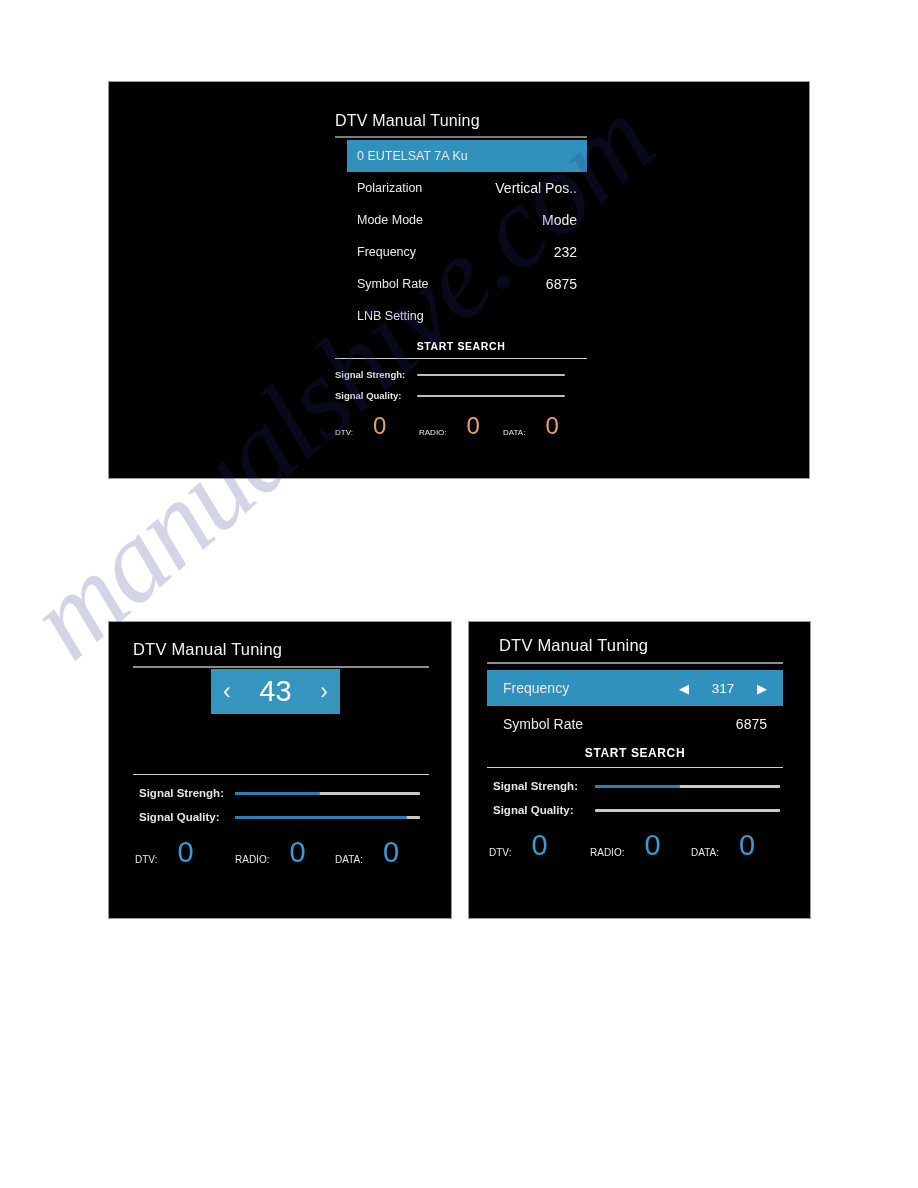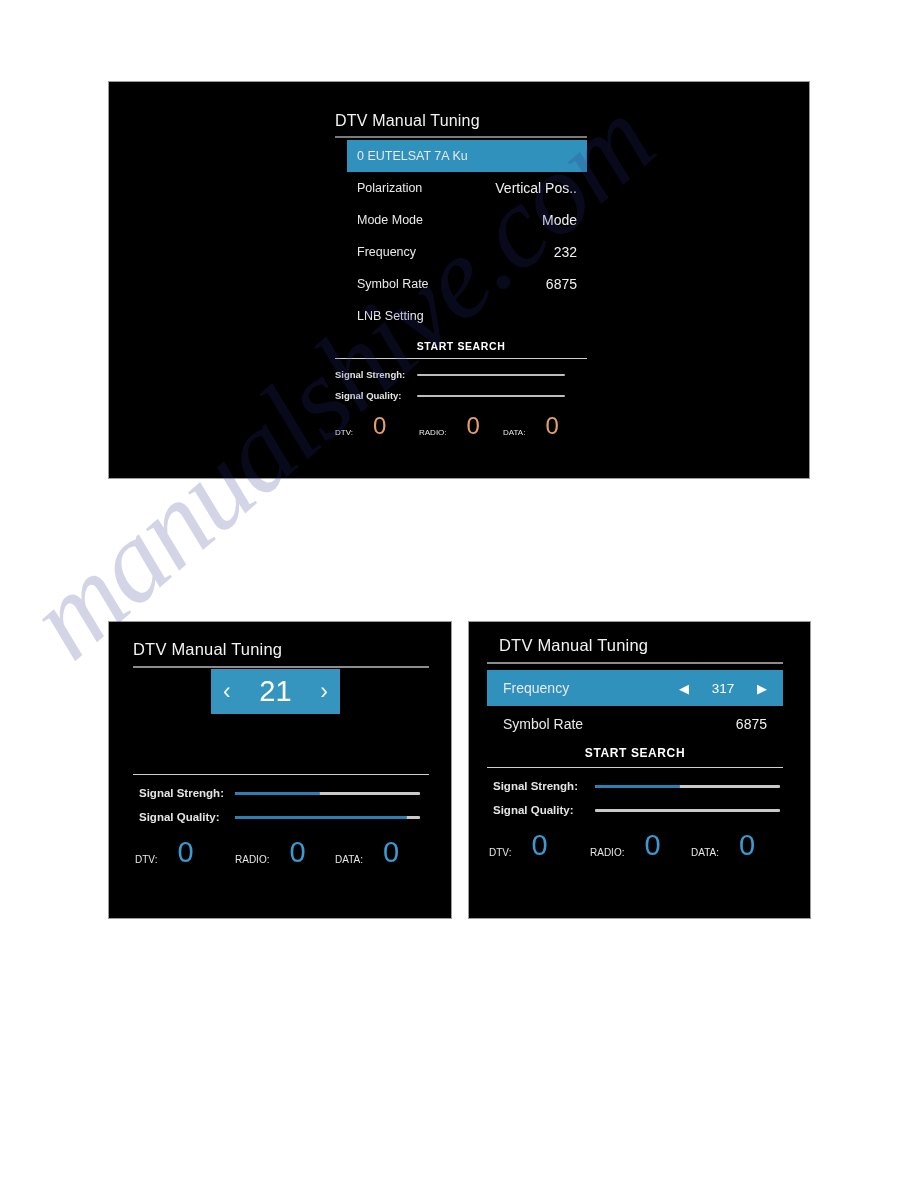--- a/index.html
+++ b/index.html
@@ -259,21 +259,21 @@
       </span>
       <span class="counter">
         <span class="ckey">DATA:</span>
         <span class="cval" style="color: rgb(59, 154, 208);">0</span>
       </span>
     </div>
   </div>
 
   <div class="stepper">
     <span class="chev">‹</span>
-    <span class="stepval">21</span>
+    <span class="stepval">43</span>
     <span class="chev">›</span>
   </div>
 
   <div class="panel" id="right-panel">
     <div class="scr-title">DTV Manual Tuning</div>
     <div class="title-rule"></div>
 
     <div class="rows">
       <div class="row sel">
         <span class="lbl">Frequency</span>

